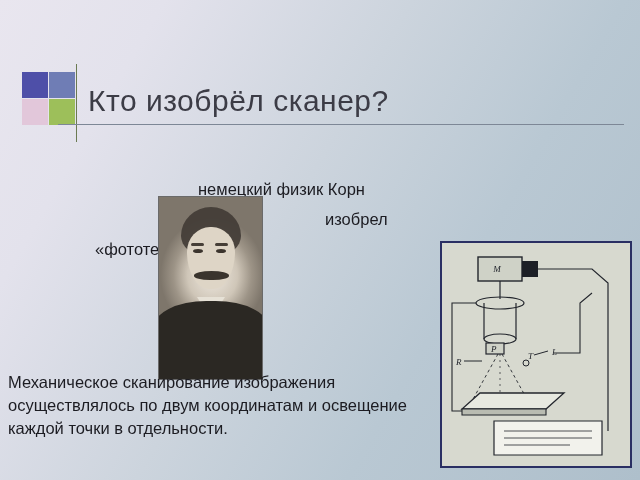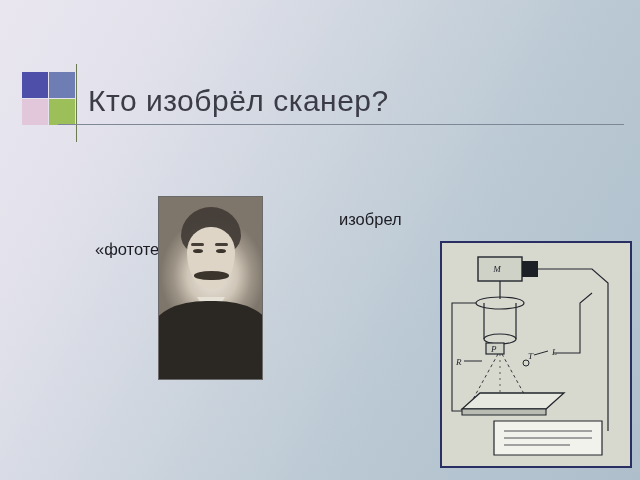--- a/index.html
+++ b/index.html
@@ -65,21 +65,21 @@
   }
 
   .para-line {
     position: absolute;
     font-size: 16.5px;
     color: #1c1c22;
     white-space: nowrap;
   }
   .l1 { left: 72px;  top: 150px; }
   .l2 { left: 198px; top: 180px; }
-  .l3 { left: 339px; top: 210px; }
+  .l3 { left: 325px; top: 210px; }
   .l4 { left: 95px;  top: 240px; }
 
   .portrait {
     position: absolute;
     left: 158px;
     top: 196px;
     width: 103px;
     height: 182px;
     border: 1px solid #6a6a6a;
     background: #b9b2a8;
@@ -184,36 +184,38 @@
     <div class="sq sq1"></div>
     <div class="sq sq2"></div>
     <div class="sq sq3"></div>
     <div class="sq sq4"></div>
     <div class="vline"></div>
   </div>
 
   <div class="title">Кто изобрёл сканер?</div>
   <div class="title-rule"></div>
 
+  <div class="para-line l2">немецкий физик Корн</div>
   <div class="para-line l3">изобрел</div>
   <div class="para-line l4">«фототелеграф».</div>
 
   <div class="portrait">
     <div class="ph-bg"></div>
     <div class="hair"></div>
     <div class="face"></div>
     <div class="brow-l"></div>
     <div class="brow-r"></div>
     <div class="eye-l"></div>
     <div class="eye-r"></div>
     <div class="mustache"></div>
     <div class="collar"></div>
     <div class="body"></div>
   </div>
 
+  <div class="bottom-text">Механическое сканирование изображения осуществлялось по двум координатам и освещение каждой точки в отдельности.</div>
 
   <div class="diagram">
     <svg width="184" height="219" viewBox="0 0 184 219">
 
       <rect x="36" y="14" width="44" height="24" fill="#cfd2c7" stroke="#23262d" stroke-width="1.4"></rect>
       <text class="fig-label" x="55" y="29" text-anchor="middle">M</text>
 
       <rect x="80" y="18" width="16" height="16" fill="#1c1f26"></rect>
 
       <line x1="58" y1="38" x2="58" y2="56" stroke="#23262d" stroke-width="1.2"></line>

